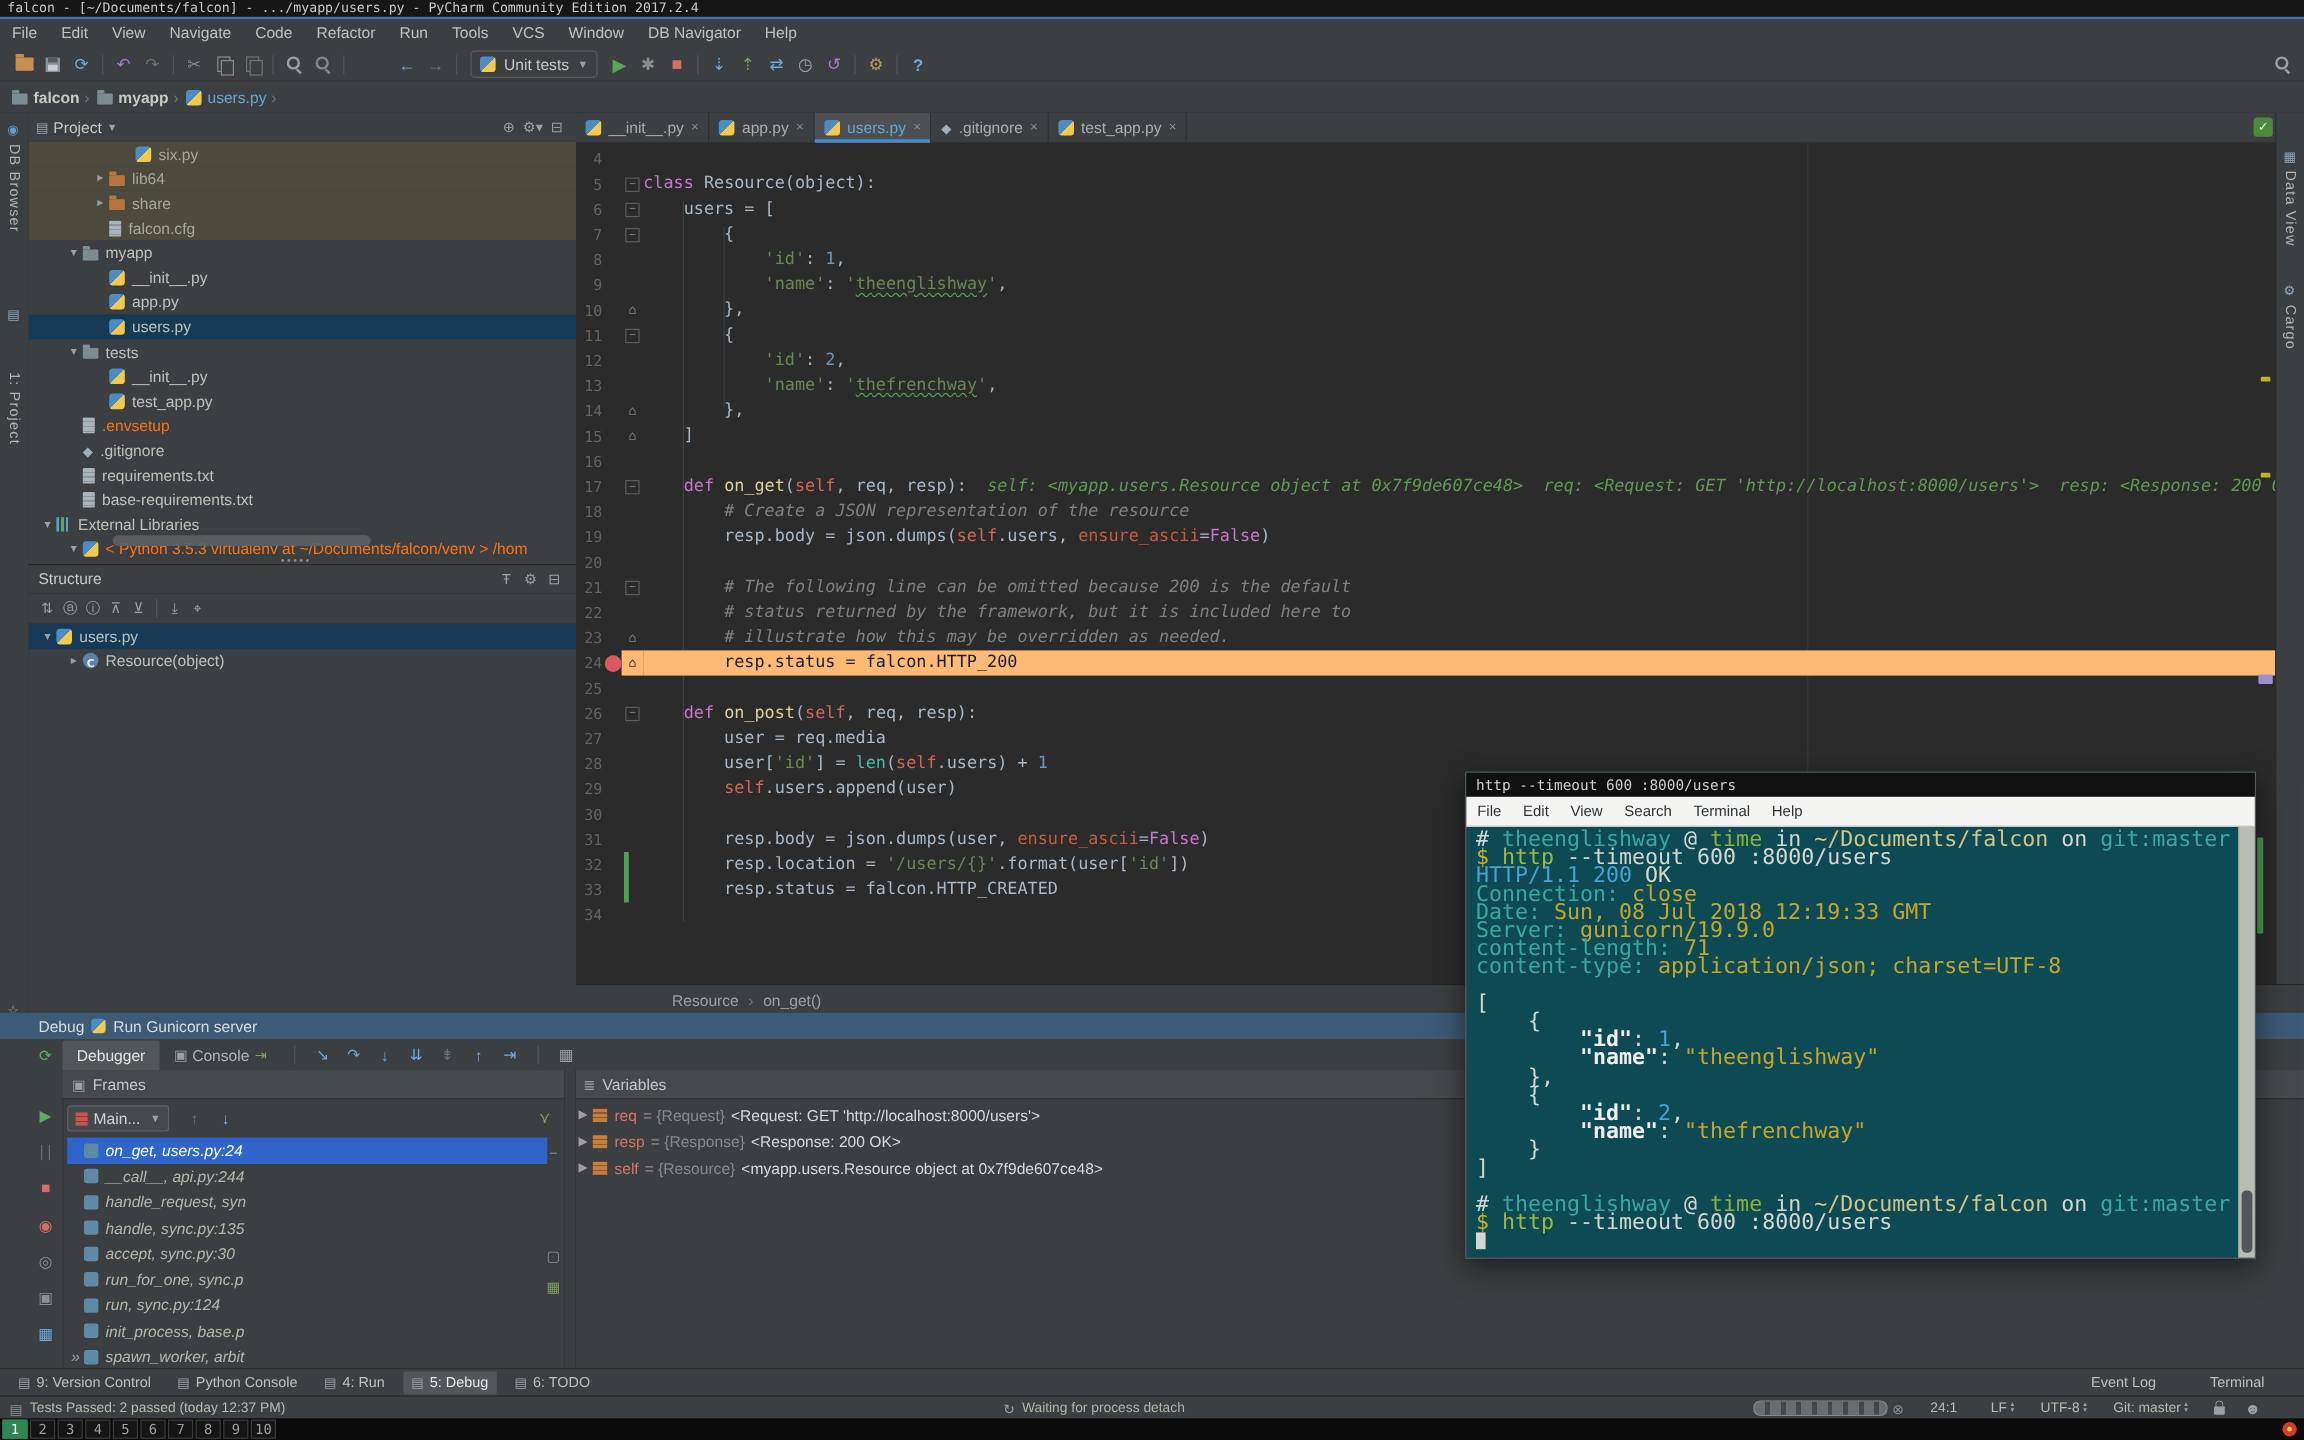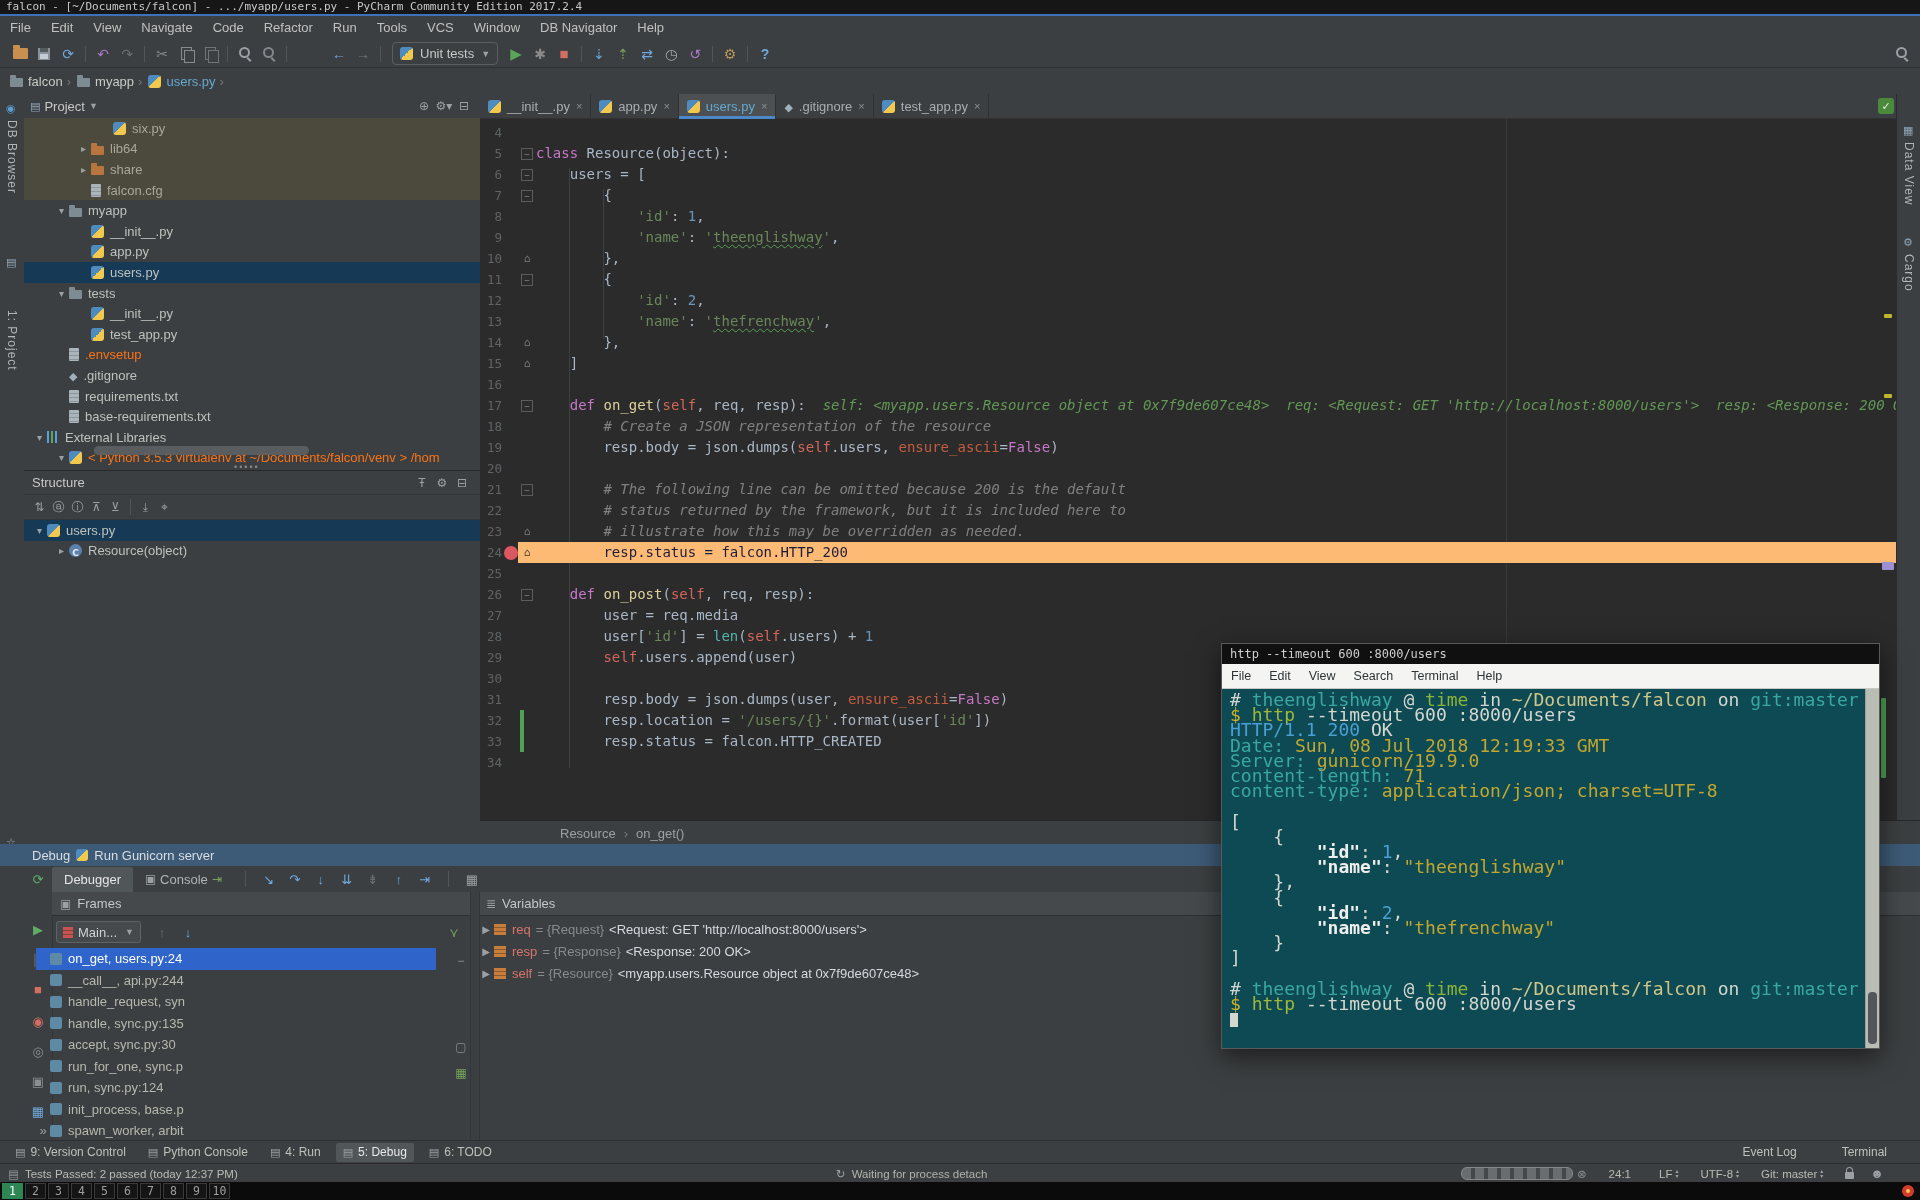--- a/index.html
+++ b/index.html
@@ -12,21 +12,21 @@
   
   #titlebar{left:0;top:0;width:1920px;height:14px;background:#161616;color:#c9c9c9;
             font-size:11px;line-height:14px;padding-left:6px;font-family:"DejaVu Sans Mono",monospace;}
   #accent{left:0;top:14px;width:1920px;height:2px;background:#3e71b8;}
   #menubar{left:0;top:16px;width:1920px;height:24px;background:#3c3f41;}
   .menu-item{padding:0 10px;height:24px;line-height:24px;color:#c0c0c0;}
   #toolbar{left:0;top:40px;width:1920px;height:27px;background:#3c3f41;border-bottom:1px solid #2f3133;}
   .tbi{width:24px;height:22px;display:flex;align-items:center;justify-content:center;font-size:14px;}
   .tsep{width:1px;height:16px;background:#515557;margin:0 5px;}
   #crumbs{left:0;top:68px;width:1920px;height:26px;background:#3c3f41;border-bottom:1px solid #2b2b2b;padding-left:10px;}
-  .crumb-lbl{color:#c7cbc4;margin:0 4px 0 5px;font-weight:normal;}
+  .crumb-lbl{color:#c7cbc4;margin:0 4px 0 5px;font-weight:bold;}
   .crumb-sep{color:#777;margin-right:6px;}
   .crumb-item:last-child .crumb-lbl{color:#64a8ce;font-weight:normal;}
   .ic-py{width:13px;height:13px;border-radius:3px;background:linear-gradient(135deg,#4e8cc0 0 50%,#f2c94c 50% 100%);display:inline-block;flex:none;}
   .ic-folder{width:13px;height:9px;background:#7d8b93;border-radius:1px;position:relative;display:inline-block;flex:none;margin-top:3px;}
   .ic-folder::before{content:"";position:absolute;top:-3px;left:0;width:6px;height:3px;background:inherit;border-radius:1px 1px 0 0;}
   .ic-folder-o{width:13px;height:9px;background:#b8763e;border-radius:1px;position:relative;display:inline-block;flex:none;margin-top:3px;}
   .ic-folder-o::before{content:"";position:absolute;top:-3px;left:0;width:6px;height:3px;background:inherit;border-radius:1px 1px 0 0;}
   .ic-file{width:10px;height:13px;border-radius:1px;display:inline-block;flex:none;
            background:repeating-linear-gradient(180deg,#aab4bb 0 3px,#8c969c 3px 4px);}
   .ic-diamond{display:inline-block;flex:none;}
@@ -120,21 +120,21 @@
   #tab-debugger{background:#515658;color:#e3e5e6;height:25px;line-height:25px;padding:0 12px;border-radius:2px 2px 0 0;}
   #tab-console{color:#b0b4b6;padding:0 8px;display:flex;align-items:center;}
   .dbg-step{width:26px;text-align:center;color:#6fa8dc;font-size:13px;}
   .dbg-step.dis{color:#6b6f72;}
   #frames-hdr{position:absolute;left:52px;top:26px;width:418px;height:23px;background:#45494c;border-bottom:1px solid #2d2f30;color:#c3c7c9;padding-left:8px;}
   #vars-hdr{position:absolute;left:478px;top:26px;width:1442px;height:23px;background:#45494c;border-bottom:1px solid #2d2f30;color:#c3c7c9;padding-left:8px;}
   #fv-divider{position:absolute;left:470px;top:26px;width:8px;height:248px;background:#3c3f41;border-left:1px solid #333639;border-right:1px solid #333639;}
   #thread-row{position:absolute;left:56px;top:54px;height:24px;display:flex;align-items:center;}
   #thread-combo{height:20px;background:#45494b;border:1px solid #5e6365;border-radius:3px;display:flex;align-items:center;padding:0 6px;color:#cfd3d5;}
   .ic-thread{width:10px;height:11px;margin-right:5px;background:repeating-linear-gradient(180deg,#c75450 0 3px,#8a3e3b 3px 4px);}
-  #frames-list{position:absolute;left:36px;top:82px;width:400px;}
+  #frames-list{position:absolute;left:56px;top:82px;width:400px;font-style:italic;}
   .frow{height:21.5px;display:flex;align-items:center;color:#b6b8ae;white-space:nowrap;}
   .frow .more-mark{width:14px;color:#9aa0a3;text-align:center;}
   .frame-ic{width:12px;height:12px;background:#5f8aa6;border-radius:2px;margin-right:6px;flex:none;}
   .frow.selected{background:#2f65ca;color:#ffffff;}
   .fside{position:absolute;left:452px;width:18px;text-align:center;color:#8a8f92;font-size:12px;}
   #vars-list{position:absolute;left:478px;top:52px;width:1000px;}
   .vrow{height:22px;display:flex;align-items:center;white-space:nowrap;}
   .vexp{width:16px;color:#9aa0a3;font-size:10px;text-align:center;}
   .ic-var{width:12px;height:11px;margin-right:6px;background:repeating-linear-gradient(180deg,#c77d3c 0 3px,#8a5a2a 3px 4px);}
   .vname{color:#d5756c;}
@@ -786,20 +786,21 @@
         <span class="tmenu-item">Edit</span>
         <span class="tmenu-item">View</span>
         <span class="tmenu-item">Search</span>
         <span class="tmenu-item">Terminal</span>
         <span class="tmenu-item">Help</span>
       </div>
     <div id="tbody">
         <div class="tline"><span class="tl-wh"># </span><span class="tl-cy">theenglishway</span><span class="tl-wh"> @ </span><span class="tl-gr">time</span><span class="tl-wh"> in </span><span class="tl-sa">~/Documents/falcon</span><span class="tl-wh"> on </span><span class="tl-cy">git:master</span><span class="tl-wh"> </span><span class="tl-rd">x</span><span class="tl-wh"> </span><span class="tl-bo">[14:15:23]</span><span class="tl-bo"> C:</span><span class="tl-rd">1</span></div>
         <div class="tline"><span class="tl-yl">$</span><span class="tl-wh"> </span><span class="tl-og">http</span><span class="tl-wh"> --timeout 600 :8000/users</span></div>
         <div class="tline"><span class="tl-bl">HTTP/1.1</span><span class="tl-wh"> </span><span class="tl-bl">200</span><span class="tl-wh"> OK</span></div>
+        <div class="tline"><span class="tl-ky">Connection:</span><span class="tl-wh"> </span><span class="tl-vl">close</span></div>
         <div class="tline"><span class="tl-ky">Date:</span><span class="tl-wh"> </span><span class="tl-vl">Sun, 08 Jul 2018 12:19:33 GMT</span></div>
         <div class="tline"><span class="tl-ky">Server:</span><span class="tl-wh"> </span><span class="tl-vl">gunicorn/19.9.0</span></div>
         <div class="tline"><span class="tl-ky">content-length:</span><span class="tl-wh"> </span><span class="tl-vl">71</span></div>
         <div class="tline"><span class="tl-ky">content-type:</span><span class="tl-wh"> </span><span class="tl-vl">application/json; charset=UTF-8</span></div>
         <div class="tline">&nbsp;</div>
         <div class="tline"><span class="tl-wh">[</span></div>
         <div class="tline"><span class="tl-wh">    {</span></div>
         <div class="tline"><span class="tl-wh">        </span><span class="tl-jb">"id"</span><span class="tl-wh">: </span><span class="tl-bl">1</span><span class="tl-wh">,</span></div>
         <div class="tline"><span class="tl-wh">        </span><span class="tl-jb">"name"</span><span class="tl-wh">: </span><span class="tl-vl">"theenglishway"</span></div>
         <div class="tline"><span class="tl-wh">    },</span></div>

